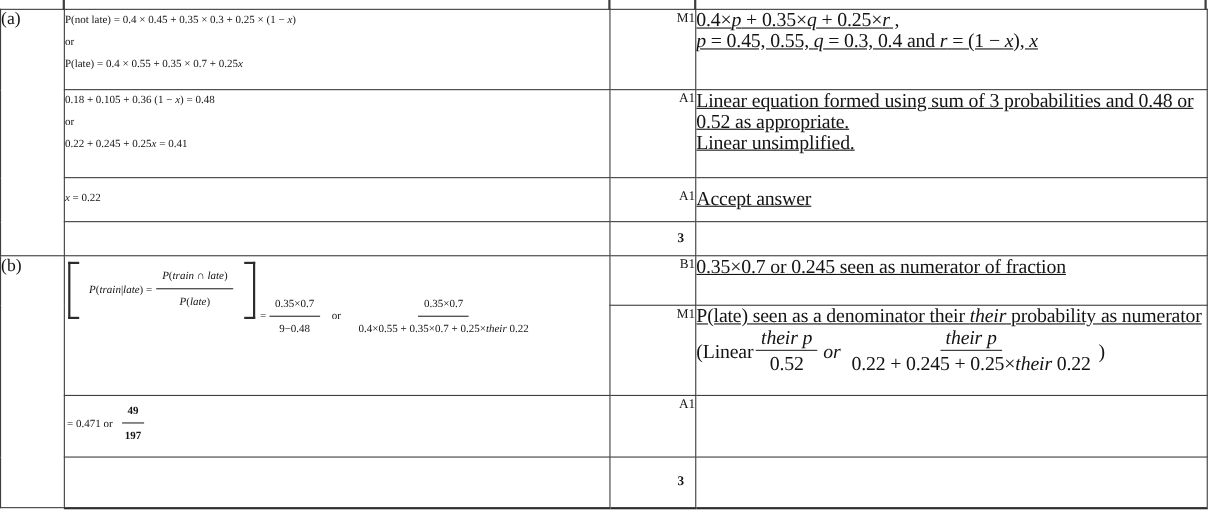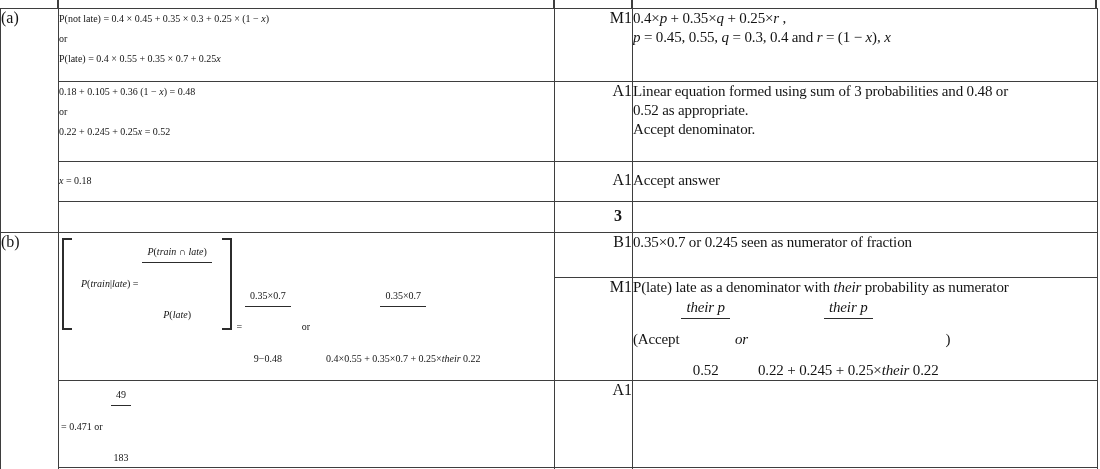--- a/index.html
+++ b/index.html
@@ -24,42 +24,42 @@
   }
   table.ms td{
     border:1.5px solid var(--line);
     vertical-align:top;
     padding:0;
     overflow:hidden;
   }
   tr.r8 td{border-bottom:2px solid #2e2e2e;}
   td.part{border-left:none;padding:7px 0 0 9px;font-size:16px;}
   td.work{padding:4px 6px 2px 6px;font-size:10px;}
-  td.mark{text-align:right;padding:5px 8px 0 0;font-size:16px;}
-  td.note{padding:5px 6px 2px 7px;font-size:15px;letter-spacing:-0.15px;}
+  td.mark{text-align:right;padding:5px 8px 0 0;font-size:12px;}
+  td.note{padding:5px 6px 2px 7px;font-size:18px;letter-spacing:-0.15px;text-decoration:underline;}
   td.mark.total{vertical-align:middle;font-weight:bold;padding:0 10px 2px 0;}
   .ln{line-height:20px;}
   td.note .ln{line-height:19px;}
   .vi{font-style:italic;}
   
-  .frac{display:inline-flex;flex-direction:column;align-items:center;text-align:center;vertical-align:middle;gap:40px;}
+  .frac{display:inline-flex;flex-direction:column;align-items:center;text-align:center;vertical-align:middle;}
   .frac .fnum{display:block;padding:0 5px 1px 5px;border-bottom:1.4px solid #2c2c2c;line-height:19px;}
   .frac .fden{display:block;padding:2px 5px 0 5px;line-height:19px;}
   
   .bform{display:inline-flex;align-items:stretch;margin:5px 0 0 3px;}
   .sqbr{width:8px;}
   .sqbr.l{border-left:2px solid #2c2c2c;border-top:2px solid #2c2c2c;border-bottom:2px solid #2c2c2c;}
   .sqbr.r{border-right:2px solid #2c2c2c;border-top:2px solid #2c2c2c;border-bottom:2px solid #2c2c2c;}
   .binner{display:inline-flex;align-items:center;padding:4px 10px 6px 9px;}
   .binner .lhs{margin-right:4px;}
   .wline2{display:inline-flex;align-items:center;margin:9px 0 0 2px;}
   .wline2 .orw{margin:0 11px;}
   .wline2 .eq{margin-right:3px;}
   .ansline{display:inline-flex;align-items:center;margin:4px 12px 0 2px;}
-  .ansline .frac{margin-left:6px;}
+  .ansline .frac{margin-left:6px;font-weight:bold;}
   .accept{display:inline-flex;align-items:center;margin-top:1px;}
   .accept .frac{margin:0 2px;}
   .accept .orx{margin:0 3px;}
 </style>
 </head>
 <body>
 
 <div class="page">
 
   <div class="stub" style="left:57px"></div>
@@ -87,33 +87,33 @@
       <td class="note">
         <div class="ln"><span>0.4×</span><span class="vi">p</span><span> + 0.35×</span><span class="vi">q</span><span> + 0.25×</span><span class="vi">r</span><span> ,</span></div>
         <div class="ln"><span class="vi">p</span><span> = 0.45, 0.55, </span><span class="vi">q</span><span> = 0.3, 0.4 and </span><span class="vi">r</span><span> = (1 − </span><span class="vi">x</span><span>), </span><span class="vi">x</span></div>
       </td>
     </tr>
 
     <tr style="height:80px">
       <td class="work">
         <div class="ln"><span>0.18 + 0.105 + 0.36 (1 − </span><span class="vi">x</span><span>) = 0.48</span></div>
         <div class="ln">or</div>
-        <div class="ln"><span>0.22 + 0.245 + 0.25</span><span class="vi">x</span><span> = 0.52</span></div>
+        <div class="ln"><span>0.22 + 0.245 + 0.25</span><span class="vi">x</span><span> = 0.41</span></div>
       </td>
       <td class="mark">A1</td>
       <td class="note">
         <div class="ln">Linear equation formed using sum of 3 probabilities and 0.48 or</div>
         <div class="ln">0.52 as appropriate.</div>
-        <div class="ln">Accept denominator.</div>
+        <div class="ln">Linear unsimplified.</div>
       </td>
     </tr>
 
     <tr style="height:40px">
       <td class="work" style="padding-top:9px">
-        <div class="ln"><span class="vi">x</span><span> = 0.18</span></div>
+        <div class="ln"><span class="vi">x</span><span> = 0.22</span></div>
       </td>
       <td class="mark" style="padding-top:9px">A1</td>
       <td class="note" style="padding-top:9px">
         <div class="ln">Accept answer</div>
       </td>
     </tr>
 
     <tr style="height:31px">
       <td class="work"></td>
       <td class="mark total">3</td>
@@ -149,44 +149,44 @@
       </td>
       <td class="mark">B1</td>
       <td class="note">
         <div class="ln">0.35×0.7  or 0.245 seen as numerator of fraction</div>
       </td>
     </tr>
 
     <tr style="height:82px">
       <td class="mark">M1</td>
       <td class="note">
-        <div class="ln"><span>P(late) late as a denominator with </span><span class="vi">their</span><span> probability as numerator</span></div>
+        <div class="ln"><span>P(late) seen as a denominator their </span><span class="vi">their</span><span> probability as numerator</span></div>
         <div class="accept">
-          <span>(Accept</span>
+          <span>(Linear</span>
           <span class="frac">
             <span class="fnum"><span class="vi">their p</span></span>
             <span class="fden">0.52</span>
           </span>
           <span class="orx"><span class="vi">or</span></span>
           <span class="frac">
             <span class="fnum"><span class="vi">their p</span></span>
             <span class="fden"><span>0.22 + 0.245 + 0.25×</span><span class="vi">their</span><span> 0.22</span></span>
           </span>
           <span>)</span>
         </div>
       </td>
     </tr>
 
     <tr style="height:56px">
       <td class="work">
         <div class="ansline">
           <span>= 0.471 or</span>
           <span class="frac">
             <span class="fnum">49</span>
-            <span class="fden">183</span>
+            <span class="fden">197</span>
           </span>
         </div>
       </td>
       <td class="mark">A1</td>
       <td class="note"></td>
     </tr>
 
     <tr class="r8" style="height:46px">
       <td class="work"></td>
       <td class="mark total">3</td>

